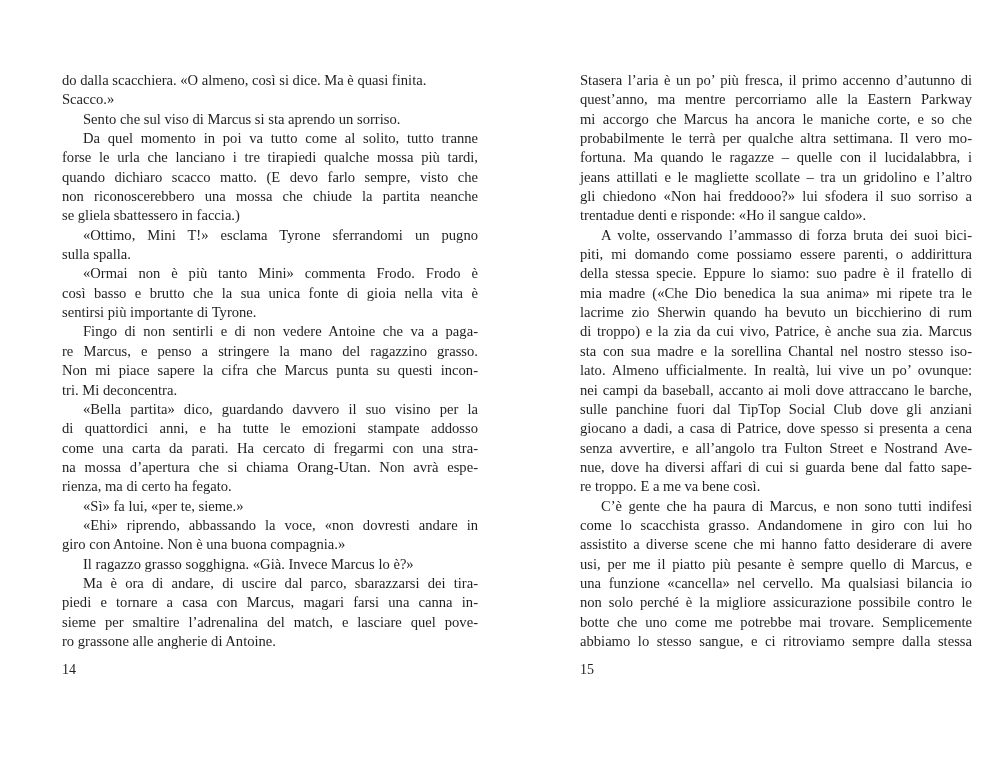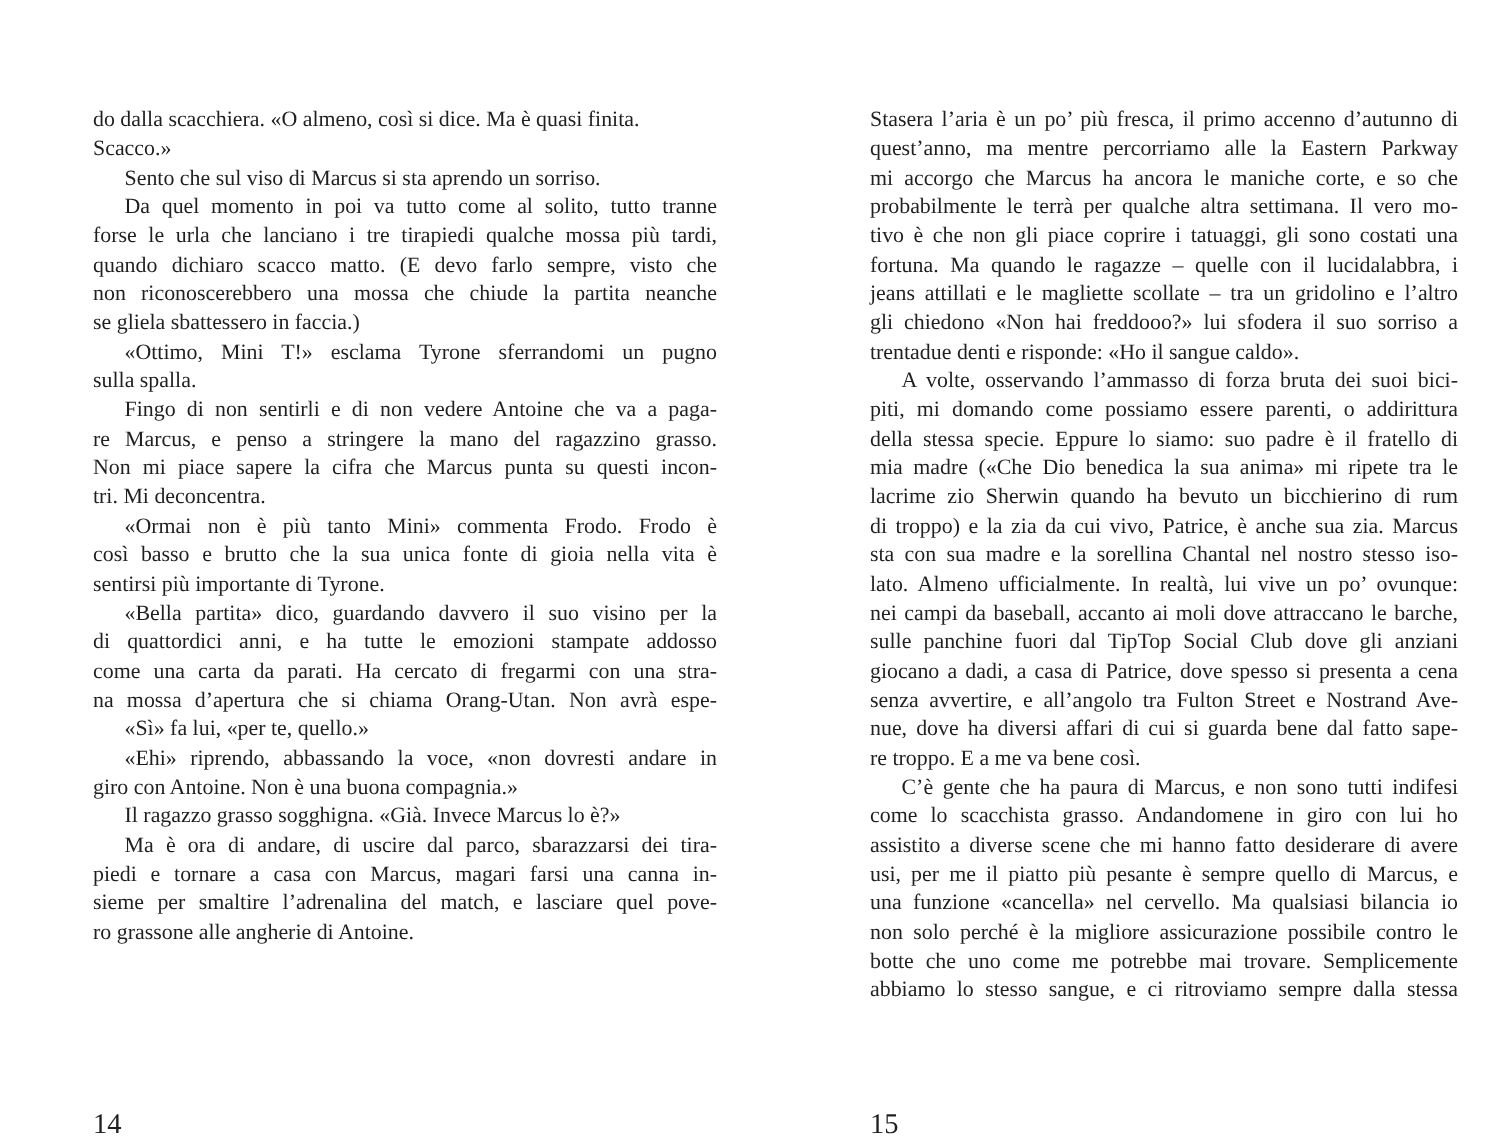--- a/index.html
+++ b/index.html
@@ -31,22 +31,22 @@
     white-space: normal;
   }
   .line.last {
     text-align-last: left;
   }
   .para.indent .line:first-child {
     text-indent: 21px;
   }
   .folio {
     position: absolute;
-    top: 742px;
-    font-size: 19px;
+    top: 662px;
+    font-size: 14px;
     line-height: 15px;
     color: var(--ink, #222222);
   }
   .folio-left  { left: 62px; }
   .folio-right { left: 580px; width: 352px; text-align: left; }
 </style>
 </head>
 <body>
 
 <div class="spread">
@@ -65,38 +65,39 @@
           <div class="line">forse le urla che lanciano i tre tirapiedi qualche mossa più tardi,</div>
           <div class="line">quando dichiaro scacco matto. (E devo farlo sempre, visto che</div>
           <div class="line">non riconoscerebbero una mossa che chiude la partita neanche</div>
           <div class="line last">se gliela sbattessero in faccia.)</div>
         </div>
         <div class="para indent">
           <div class="line">«Ottimo, Mini T!» esclama Tyrone sferrandomi un pugno</div>
           <div class="line last">sulla spalla.</div>
         </div>
         <div class="para indent">
+          <div class="line">«Ormai non è più tanto Mini» commenta Frodo. Frodo è</div>
+          <div class="line">così basso e brutto che la sua unica fonte di gioia nella vita è</div>
+          <div class="line last">sentirsi più importante di Tyrone.</div>
+        </div>
+        <div class="para indent">
           <div class="line">Fingo di non sentirli e di non vedere Antoine che va a paga-</div>
           <div class="line">re Marcus, e penso a stringere la mano del ragazzino grasso.</div>
           <div class="line">Non mi piace sapere la cifra che Marcus punta su questi incon-</div>
           <div class="line last">tri. Mi deconcentra.</div>
         </div>
         <div class="para indent">
-          <div class="line">«Ormai non è più tanto Mini» commenta Frodo. Frodo è</div>
-          <div class="line">così basso e brutto che la sua unica fonte di gioia nella vita è</div>
-          <div class="line last">sentirsi più importante di Tyrone.</div>
-        </div>
-        <div class="para indent">
           <div class="line">«Bella partita» dico, guardando davvero il suo visino per la</div>
           <div class="line">di quattordici anni, e ha tutte le emozioni stampate addosso</div>
           <div class="line">come una carta da parati. Ha cercato di fregarmi con una stra-</div>
           <div class="line">na mossa d’apertura che si chiama Orang-Utan. Non avrà espe-</div>
+          <div class="line last">rienza, ma di certo ha fegato.</div>
         </div>
         <div class="para indent">
-          <div class="line last">«Sì» fa lui, «per te, quello.»</div>
+          <div class="line last">«Sì» fa lui, «per te, sieme.»</div>
         </div>
         <div class="para indent">
           <div class="line">«Ehi» riprendo, abbassando la voce, «non dovresti andare in</div>
           <div class="line last">giro con Antoine. Non è una buona compagnia.»</div>
         </div>
         <div class="para indent">
           <div class="line last">Il ragazzo grasso sogghigna. «Già. Invece Marcus lo è?»</div>
         </div>
         <div class="para indent">
           <div class="line">Ma è ora di andare, di uscire dal parco, sbarazzarsi dei tira-</div>
@@ -108,21 +109,20 @@
     <div class="folio folio-left">14</div>
   </section>
 
   <section>
     <div class="page-text right-col">
         <div class="para">
           <div class="line">Stasera l’aria è un po’ più fresca, il primo accenno d’autunno di</div>
           <div class="line">quest’anno, ma mentre percorriamo alle la Eastern Parkway</div>
           <div class="line">mi accorgo che Marcus ha ancora le maniche corte, e so che</div>
           <div class="line">probabilmente le terrà per qualche altra settimana. Il vero mo-</div>
-          <div class="line">tivo è che non gli piace coprire i tatuaggi, gli sono costati una</div>
           <div class="line">fortuna. Ma quando le ragazze – quelle con il lucidalabbra, i</div>
           <div class="line">jeans attillati e le magliette scollate – tra un gridolino e l’altro</div>
           <div class="line">gli chiedono «Non hai freddooo?» lui sfodera il suo sorriso a</div>
           <div class="line last">trentadue denti e risponde: «Ho il sangue caldo».</div>
         </div>
         <div class="para indent">
           <div class="line">A volte, osservando l’ammasso di forza bruta dei suoi bici-</div>
           <div class="line">piti, mi domando come possiamo essere parenti, o addirittura</div>
           <div class="line">della stessa specie. Eppure lo siamo: suo padre è il fratello di</div>
           <div class="line">mia madre («Che Dio benedica la sua anima» mi ripete tra le</div>

